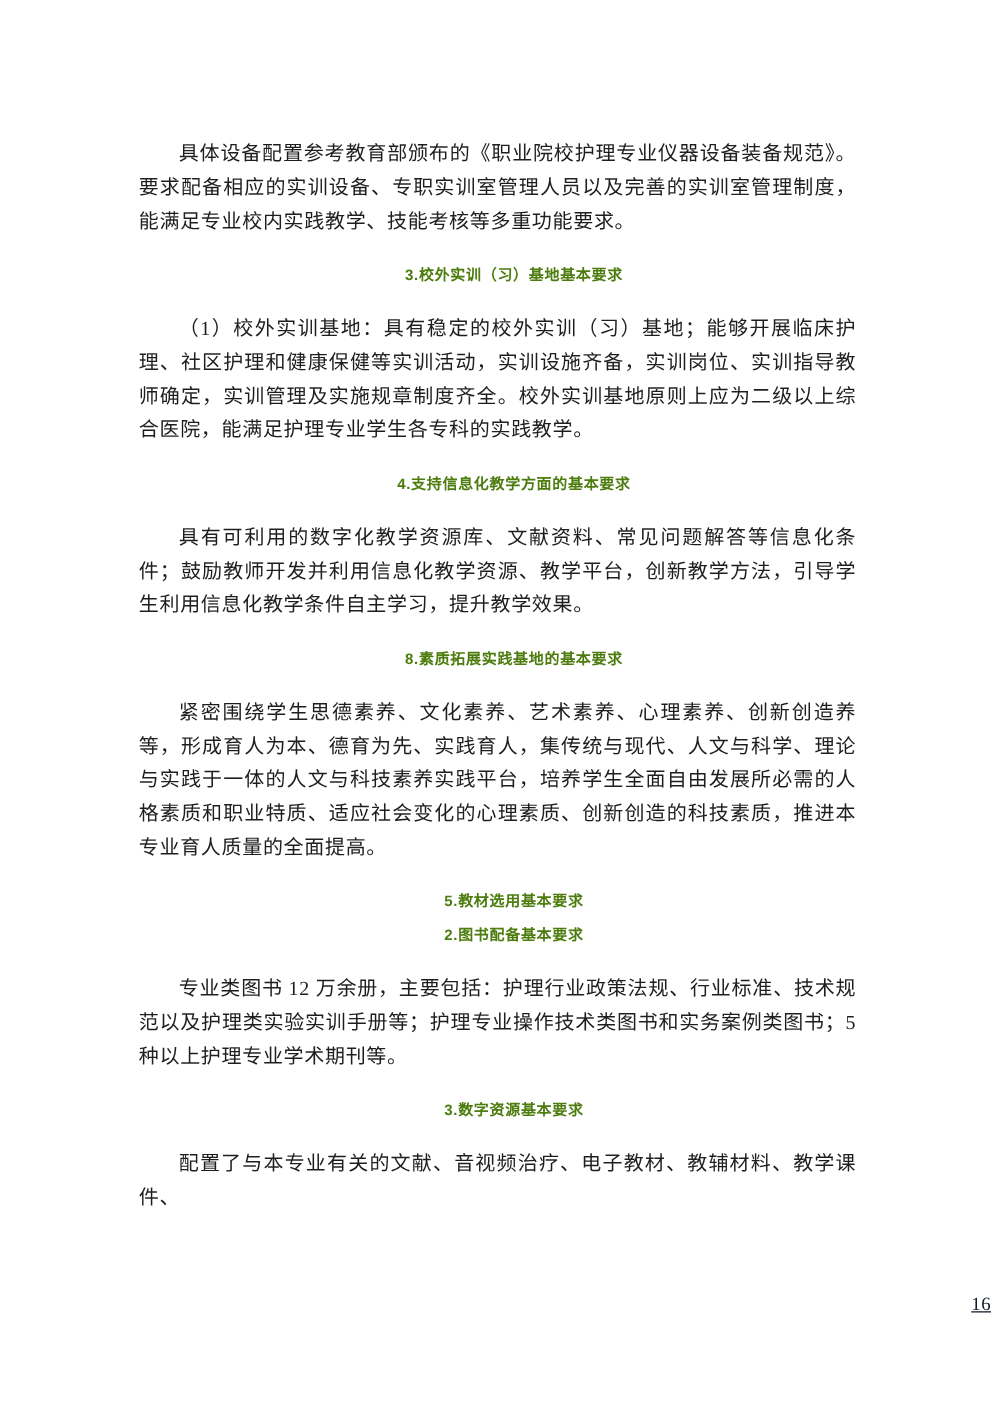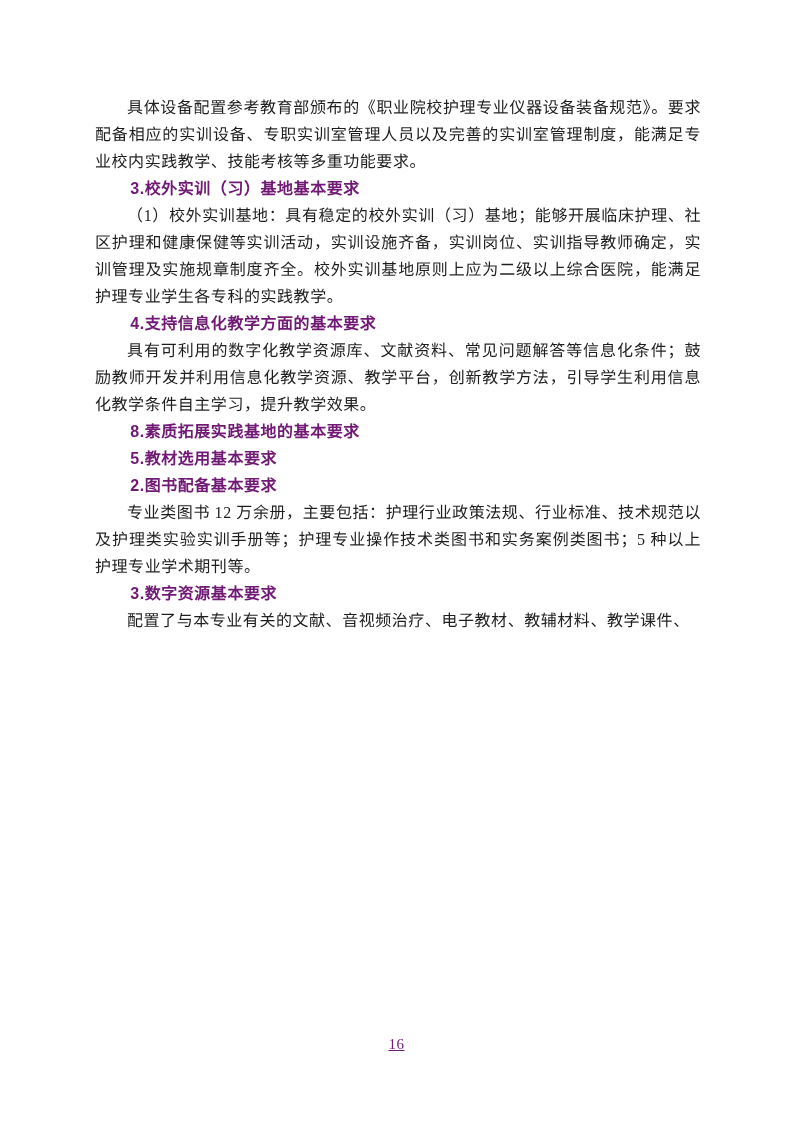--- a/index.html
+++ b/index.html
@@ -16,63 +16,64 @@
     font-family: "Liberation Serif", "DejaVu Serif", serif;
     color: #1e1e1e;
   }
   .content {
     position: absolute;
     left: 95px;
     top: 94px;
     width: 606px;
   }
   .content p.paragraph {
-    margin: 0;
+    margin: 16px;
     font-size: 16px;
     line-height: 27px;
     letter-spacing: 0.55px;
     text-align: justify;
     text-indent: 2em;
     font-weight: 400;
   }
   .content h3.heading {
     margin: 0;
-    font-size: 16px;
+    font-size: 12px;
     line-height: 27px;
     letter-spacing: 0.55px;
     text-indent: 2.2em;
-    text-align: left;
+    text-align: center;
     font-family: "Liberation Sans", "DejaVu Sans", sans-serif;
     font-weight: 700;
-    color: #701a75;
+    color: #4d7c0f;
   }
   .page-number {
     position: absolute;
     top: 1033px;
     left: 0;
     width: 100%;
-    text-align: center;
+    text-align: right;
     font-size: 15px;
     line-height: 22px;
     letter-spacing: 0.5px;
-    color: #701a75;
+    color: #0f172a;
     text-decoration: underline;
   }
 </style>
 </head>
 <body>
 
 <div class="page">
   <div class="content">
       <p class="paragraph">具体设备配置参考教育部颁布的《职业院校护理专业仪器设备装备规范》。要求配备相应的实训设备、专职实训室管理人员以及完善的实训室管理制度，能满足专业校内实践教学、技能考核等多重功能要求。</p>
       <h3 class="heading">3.校外实训（习）基地基本要求</h3>
       <p class="paragraph">（1）校外实训基地：具有稳定的校外实训（习）基地；能够开展临床护理、社区护理和健康保健等实训活动，实训设施齐备，实训岗位、实训指导教师确定，实训管理及实施规章制度齐全。校外实训基地原则上应为二级以上综合医院，能满足护理专业学生各专科的实践教学。</p>
       <h3 class="heading">4.支持信息化教学方面的基本要求</h3>
       <p class="paragraph">具有可利用的数字化教学资源库、文献资料、常见问题解答等信息化条件；鼓励教师开发并利用信息化教学资源、教学平台，创新教学方法，引导学生利用信息化教学条件自主学习，提升教学效果。</p>
       <h3 class="heading">8.素质拓展实践基地的基本要求</h3>
+      <p class="paragraph">紧密围绕学生思德素养、文化素养、艺术素养、心理素养、创新创造养等，形成育人为本、德育为先、实践育人，集传统与现代、人文与科学、理论与实践于一体的人文与科技素养实践平台，培养学生全面自由发展所必需的人格素质和职业特质、适应社会变化的心理素质、创新创造的科技素质，推进本专业育人质量的全面提高。</p>
       <h3 class="heading">5.教材选用基本要求</h3>
       <h3 class="heading">2.图书配备基本要求</h3>
       <p class="paragraph">专业类图书 12 万余册，主要包括：护理行业政策法规、行业标准、技术规范以及护理类实验实训手册等；护理专业操作技术类图书和实务案例类图书；5 种以上护理专业学术期刊等。</p>
       <h3 class="heading">3.数字资源基本要求</h3>
       <p class="paragraph">配置了与本专业有关的文献、音视频治疗、电子教材、教辅材料、教学课件、</p>
     </div>
   <div class="page-number">16</div>
 </div>
 
 </body></html>

